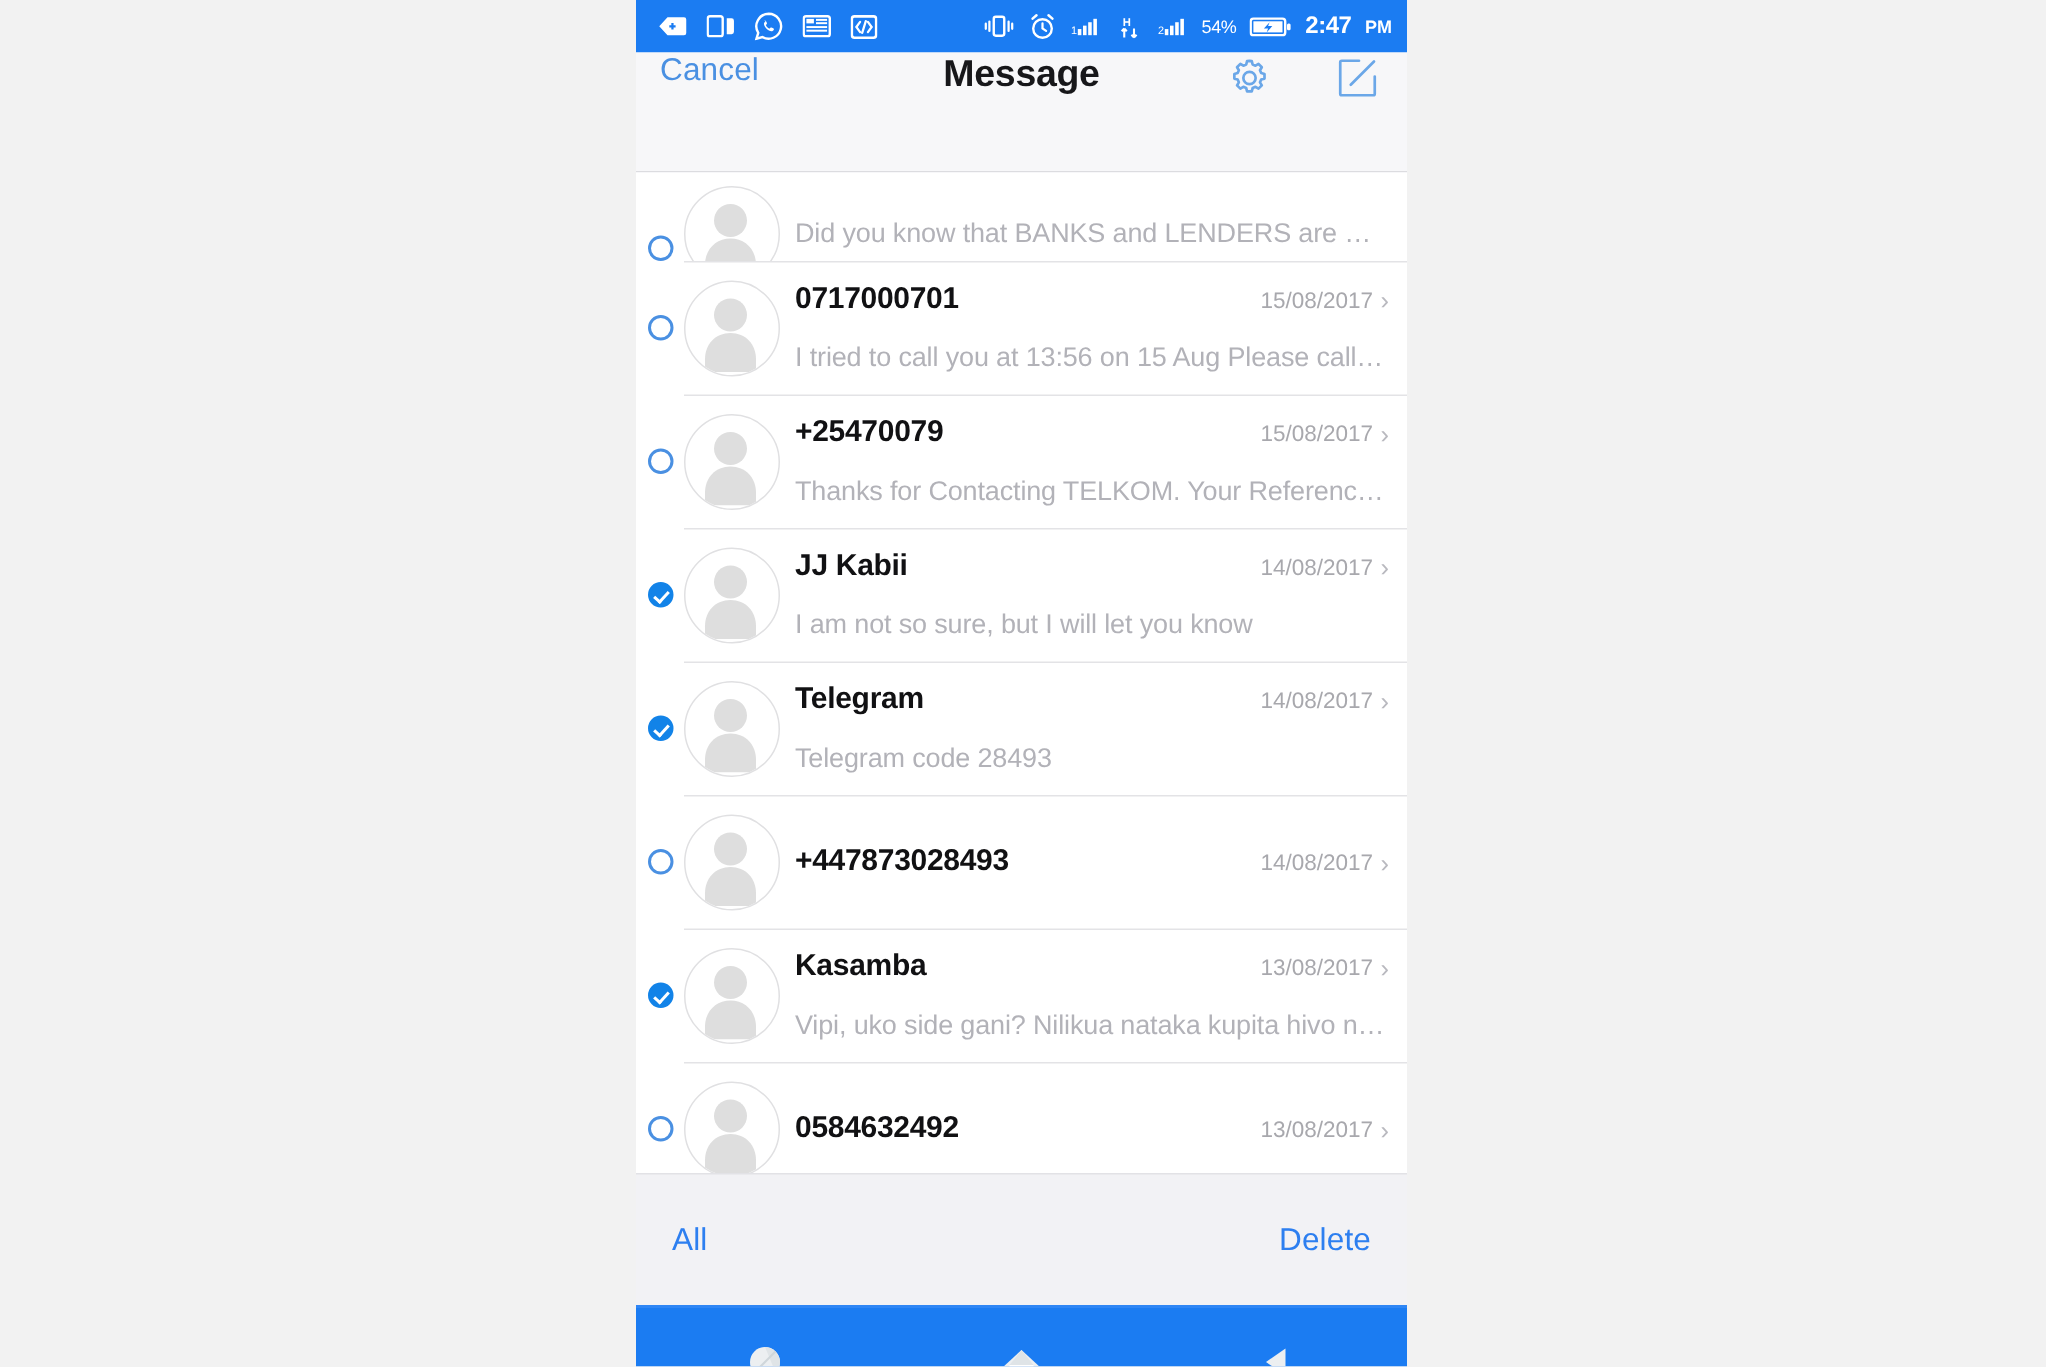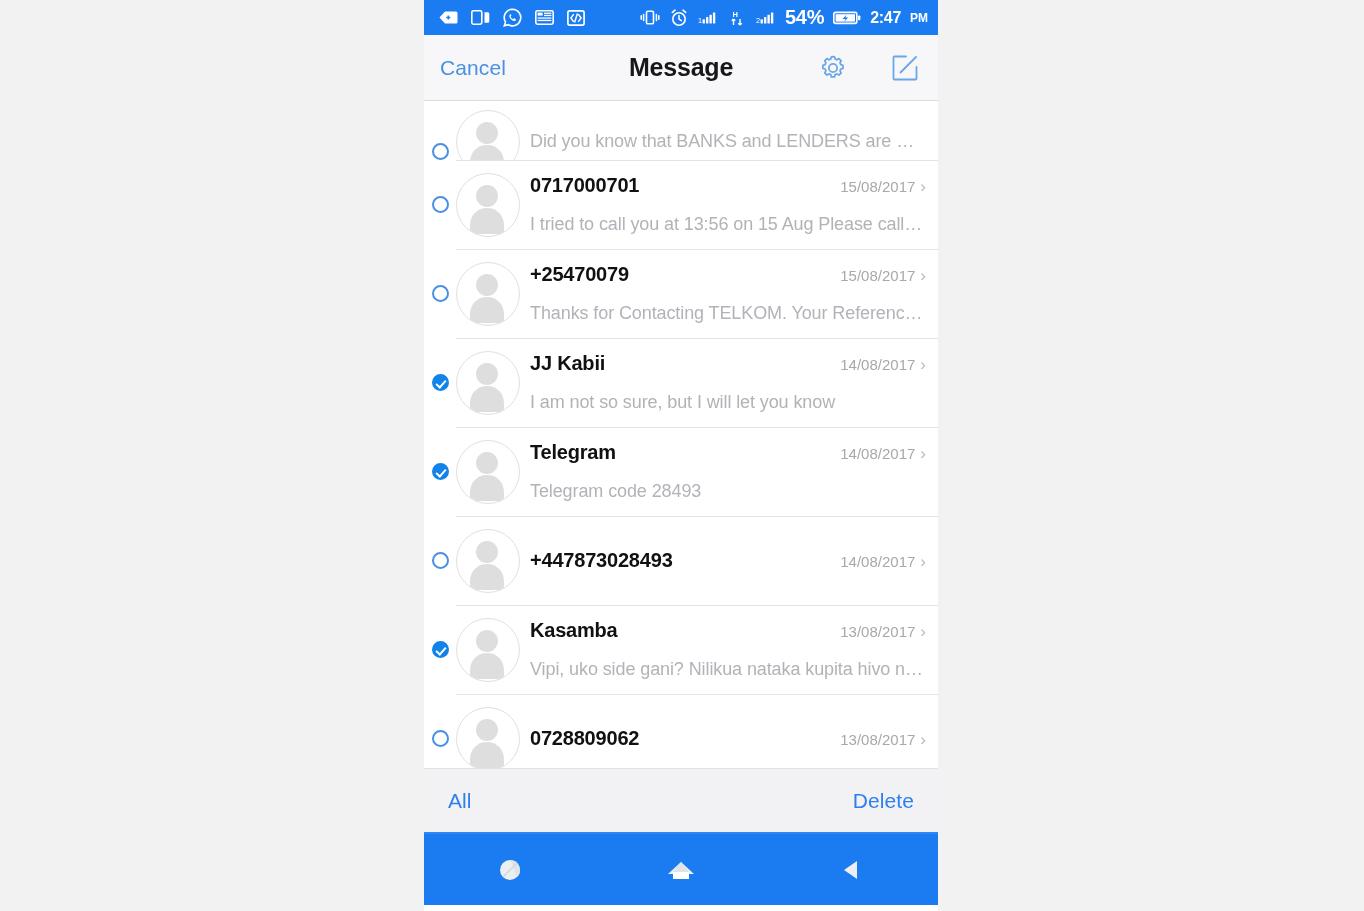--- a/index.html
+++ b/index.html
@@ -51,41 +51,41 @@
     gap: 9px;
   }
   .sb-ico {
     display: inline-flex;
     align-items: center;
     justify-content: center;
     width: 20px;
     height: 20px;
   }
   .sb-text {
-    font-size: 20px;
-    font-weight: 700;
+    font-size: 12px;
+    font-weight: 400;
     letter-spacing: -0.3px;
     white-space: nowrap;
   }
   .sb-time {
     font-size: 16px;
     font-weight: 600;
     letter-spacing: -0.3px;
     white-space: nowrap;
   }
   .sb-ampm { font-size: 12px; font-weight: 600; text-align: center; }
 
   
   .header {
     position: relative;
-    height: 66px;
+    height: 80px;
     background: #f7f7f9;
     border-bottom: 1px solid #dcdce0;
     display: flex;
-    align-items: center;
+    align-items: flex-start;
     padding: 0 16px;
     box-sizing: border-box;
   }
   .hdr-cancel {
     font-size: 21px;
     color: #4a90e2;
     letter-spacing: 0.1px;
     cursor: pointer;
   }
   .hdr-title {
@@ -225,21 +225,21 @@
     color: #b2b2b8;
     white-space: nowrap;
     overflow: hidden;
     text-overflow: ellipsis;
     letter-spacing: -0.1px;
   }
   .row.first .rowsnippet { margin-top: 0; padding-bottom: 8px; }
 
   
   .toolbar {
-    height: 64px;
+    height: 88px;
     background: #f2f2f5;
     border-top: 1px solid #e2e2e6;
     display: flex;
     align-items: center;
     justify-content: space-between;
     padding: 16px 24px;
     box-sizing: border-box;
   }
   .tb-btn {
     font-size: 21px;
@@ -514,21 +514,21 @@
         <div class="row">
           <div class="check-col">
             <div class="check"></div>
           </div>
           <div class="avatar"><svg width="60" height="60" viewBox="0 0 60 60">
               <circle cx="30" cy="22" r="11" fill="#dedede"></circle>
               <path d="M30 34c-10 0-17 7.5-17 17.5V60h34v-8.5C47 41.5 40 34 30 34Z" fill="#dedede"></path>
             </svg></div>
           <div class="rowbody">
             <div class="rowtop">
-              <div class="rowname">0728809062</div>
+              <div class="rowname">0584632492</div>
               <div class="rowmeta">
                 <div class="rowdate">13/08/2017</div>
                 <div class="chev">›</div>
               </div>
             </div>
           </div>
         </div>
       </div>
 
     <div class="toolbar">

